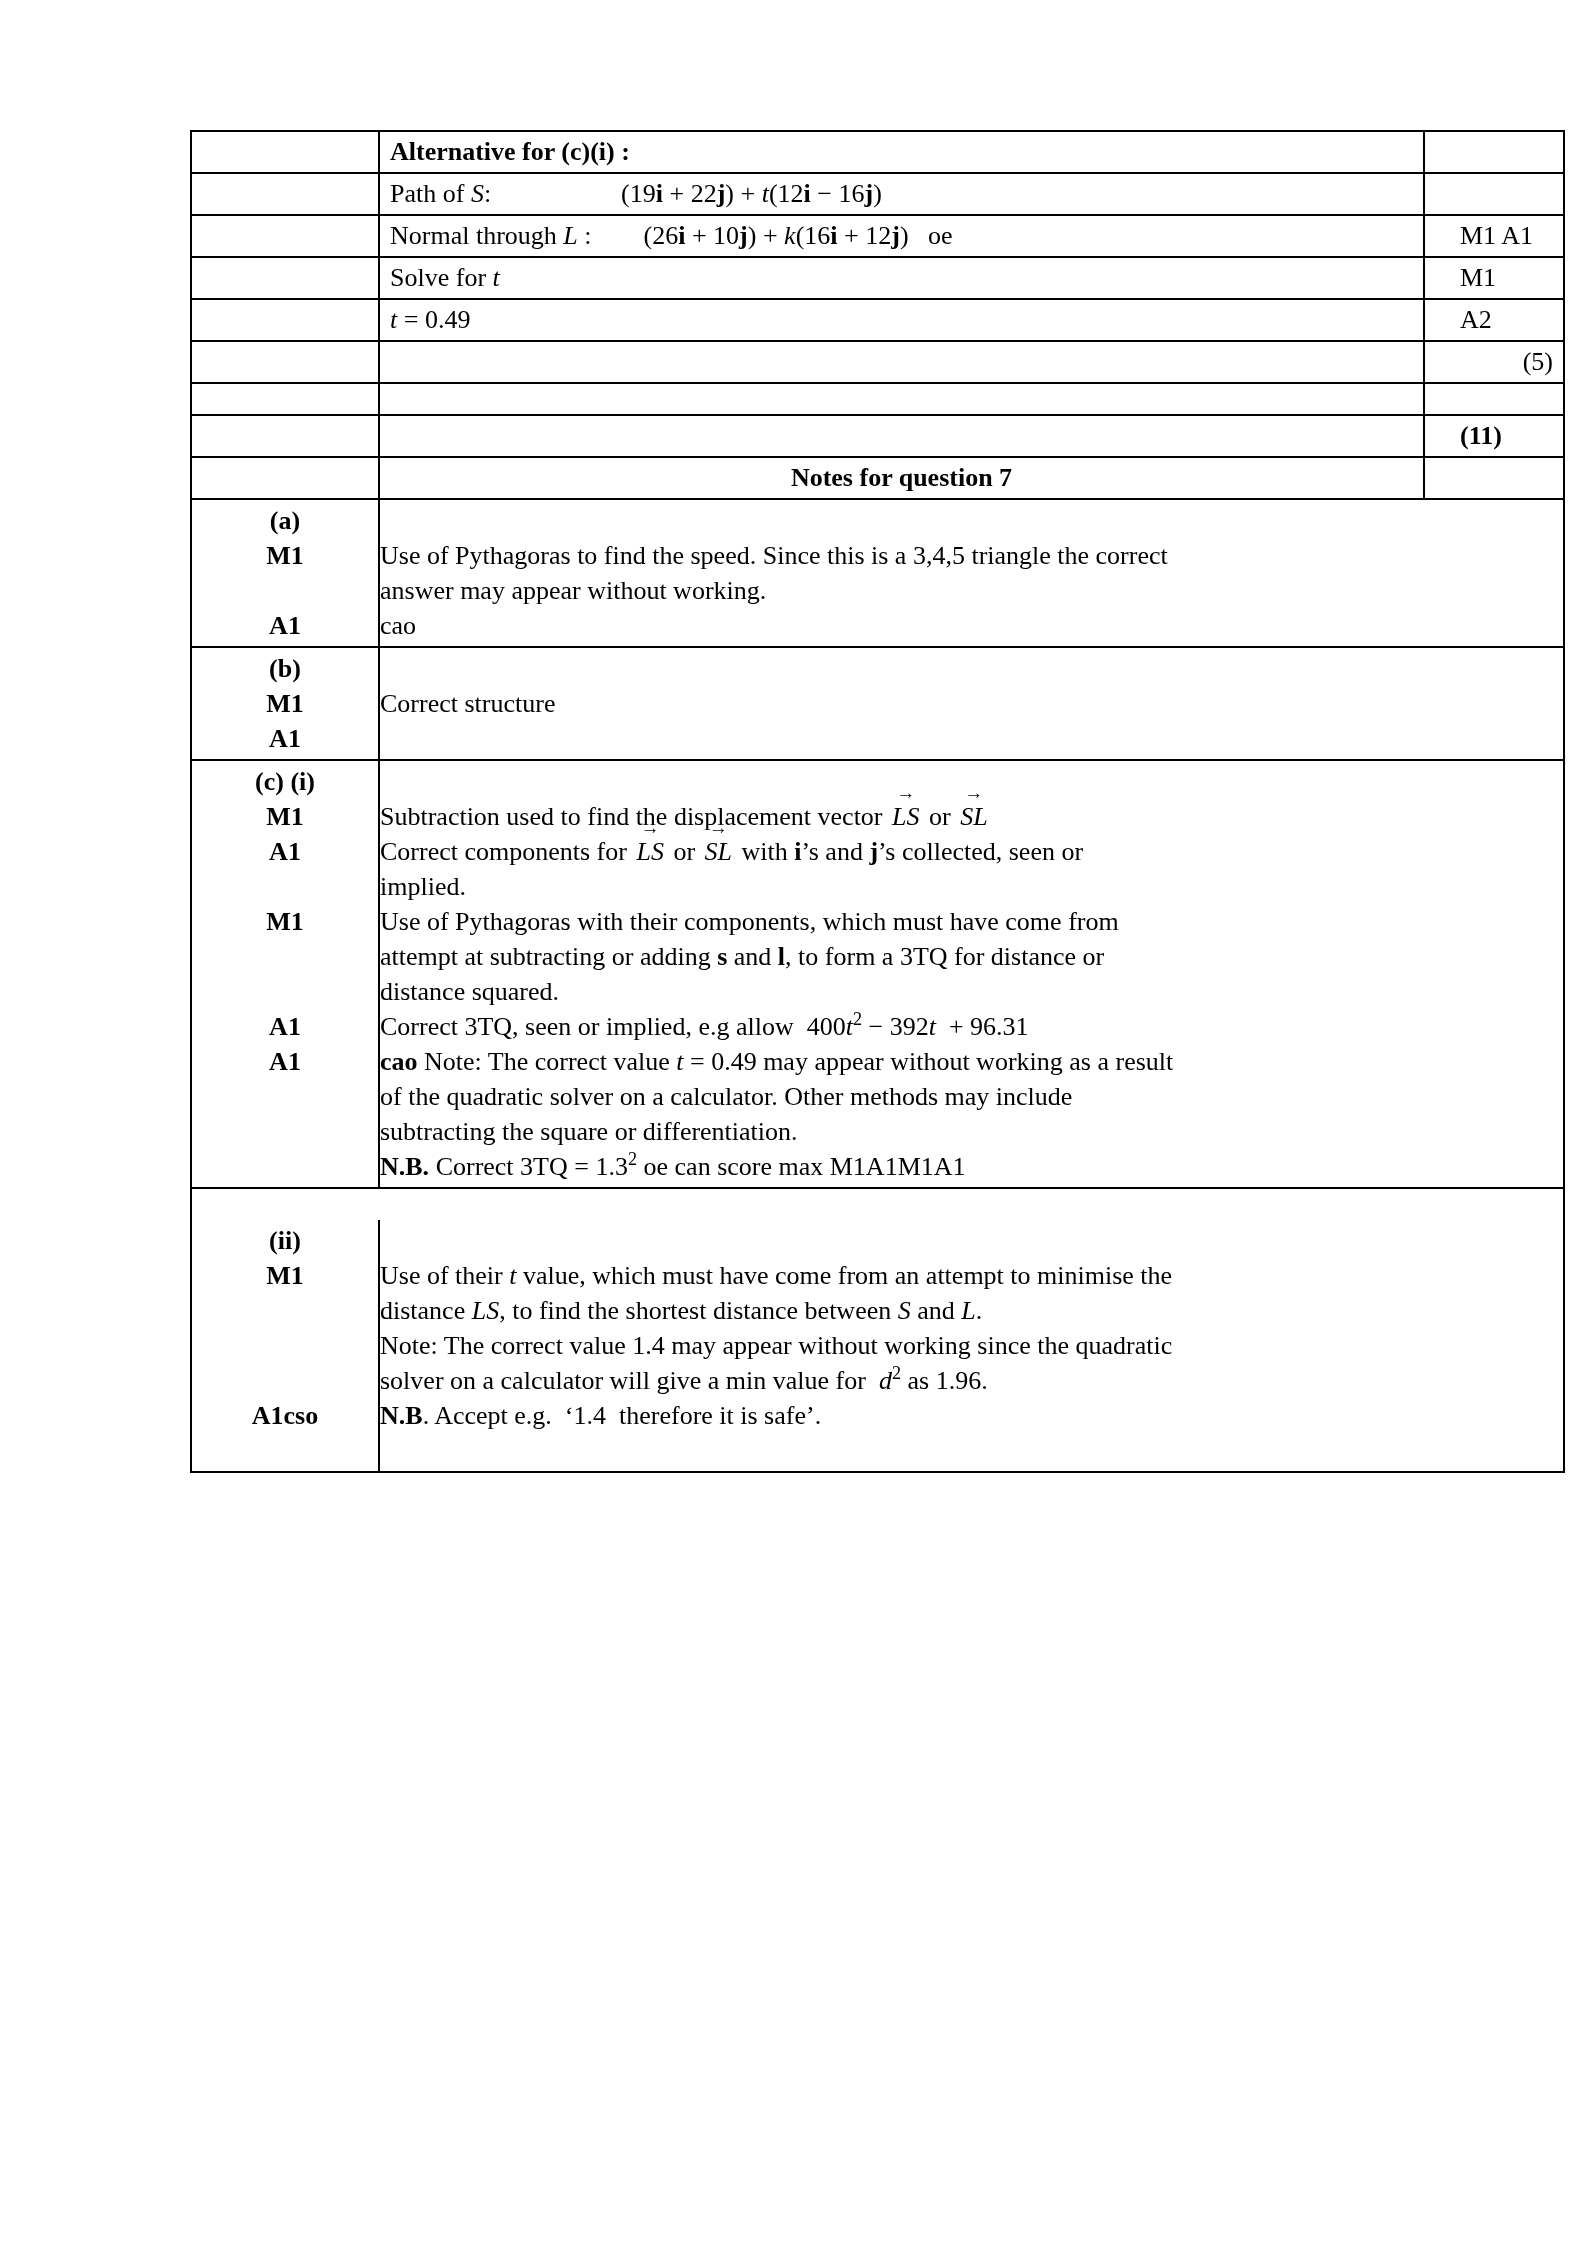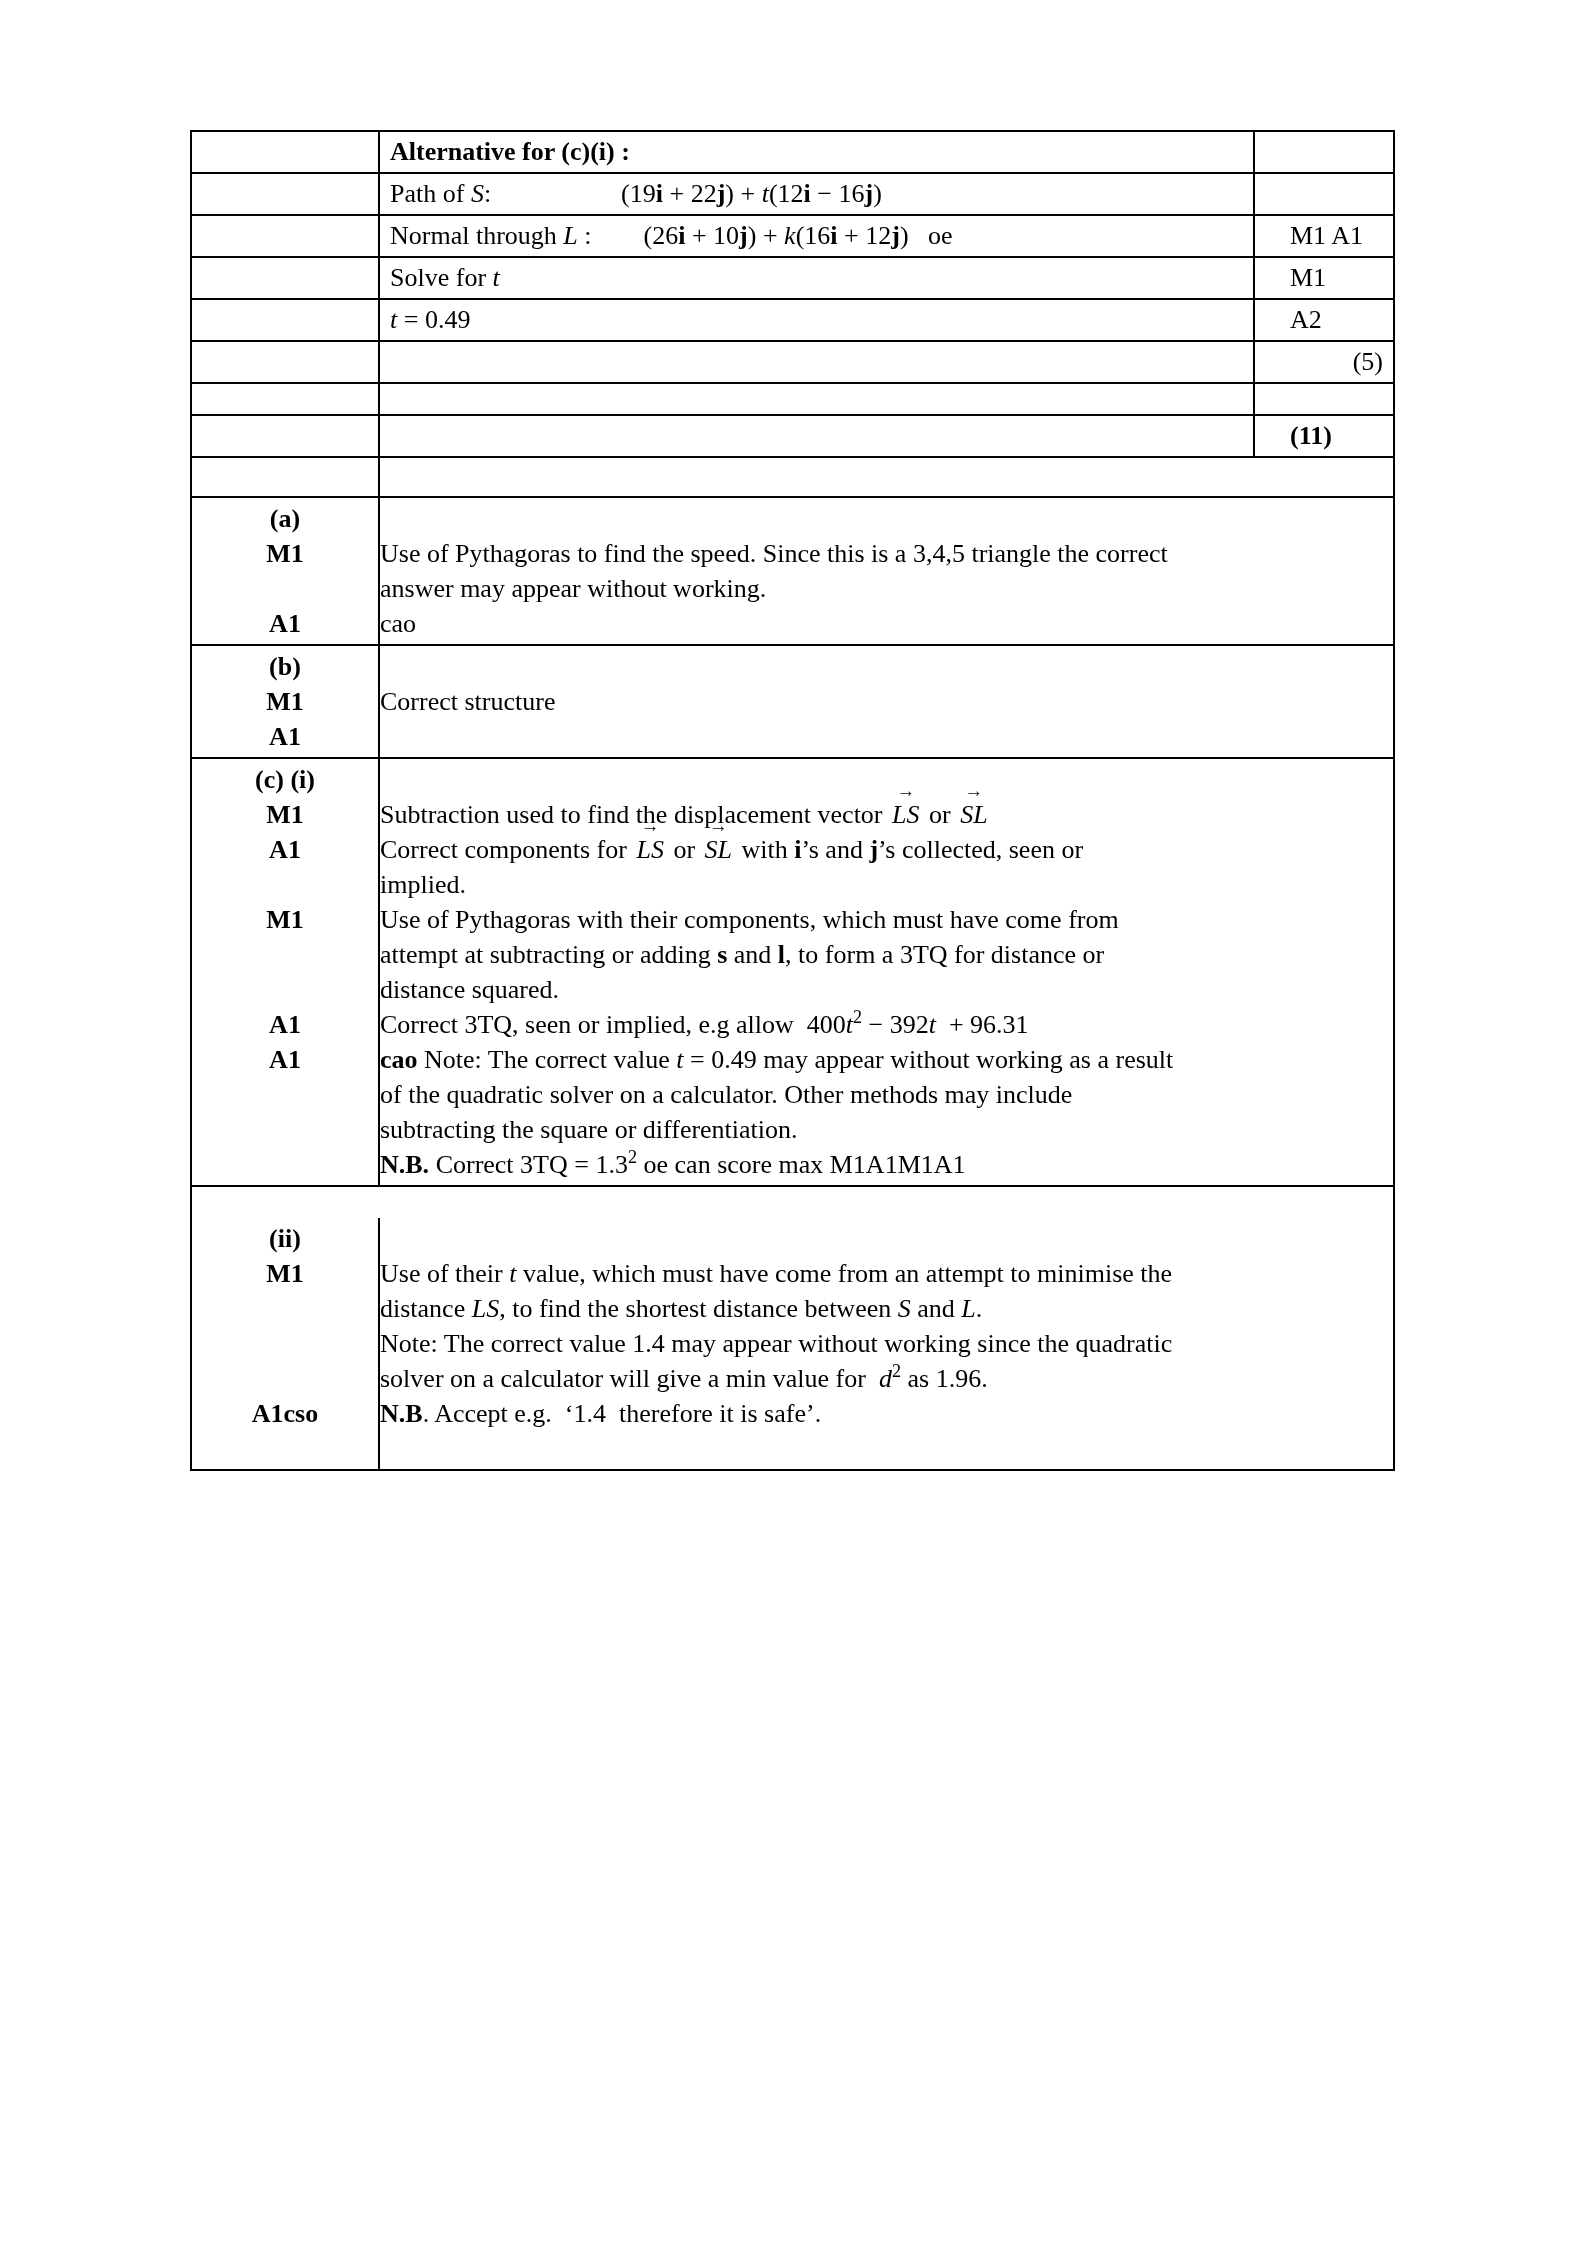--- a/index.html
+++ b/index.html
@@ -2,21 +2,21 @@
 <html><head>
 <meta charset="utf-8">
 <style>
   html,body{margin:0;padding:0;}
   body{
     width:1588px;height:2245px;background:#ffffff;color:#000;
     font-family:"Liberation Serif", serif;font-size:26px;
     position:relative;
   }
   .mtable{
-    position:absolute;left:190px;top:130px;width:1205px;
+    position:absolute;left:190px;top:130px;width:1375px;
     border:2px solid #000;box-sizing:border-box;background:#fff;
   }
   
   .trow{
     display:grid;grid-template-columns:186px 1fr 140px;
     border-bottom:2px solid #000;min-height:38px;align-items:center;
   }
   .cell{padding:3px 10px;box-sizing:border-box;align-self:stretch;display:block;line-height:34px;}
   .cell.c2{border-left:2px solid #000;white-space:pre-wrap;}
   .cell.c3{border-left:2px solid #000;white-space:pre-wrap;padding-left:35px;}
@@ -84,20 +84,21 @@
           <div class="cell c3"></div>
         </div>
         <div class="trow">
           <div class="cell c1"></div>
           <div class="cell c2"></div>
           <div class="cell c3"><span class="bold">(11)</span></div>
         </div>
       </div>
     <div class="trow hrow">
       <div class="cell c1"></div>
+      <div class="cell c2"><span class="bold">Notes for question 7</span></div>
       <div class="cell c3"></div>
     </div>
     <div>
         <div class="ngroup">
           <div class="nlabel">
             <div class="line">(a)</div>
             <div class="line">M1</div>
             <div class="line"></div>
             <div class="line">A1</div>
           </div>

